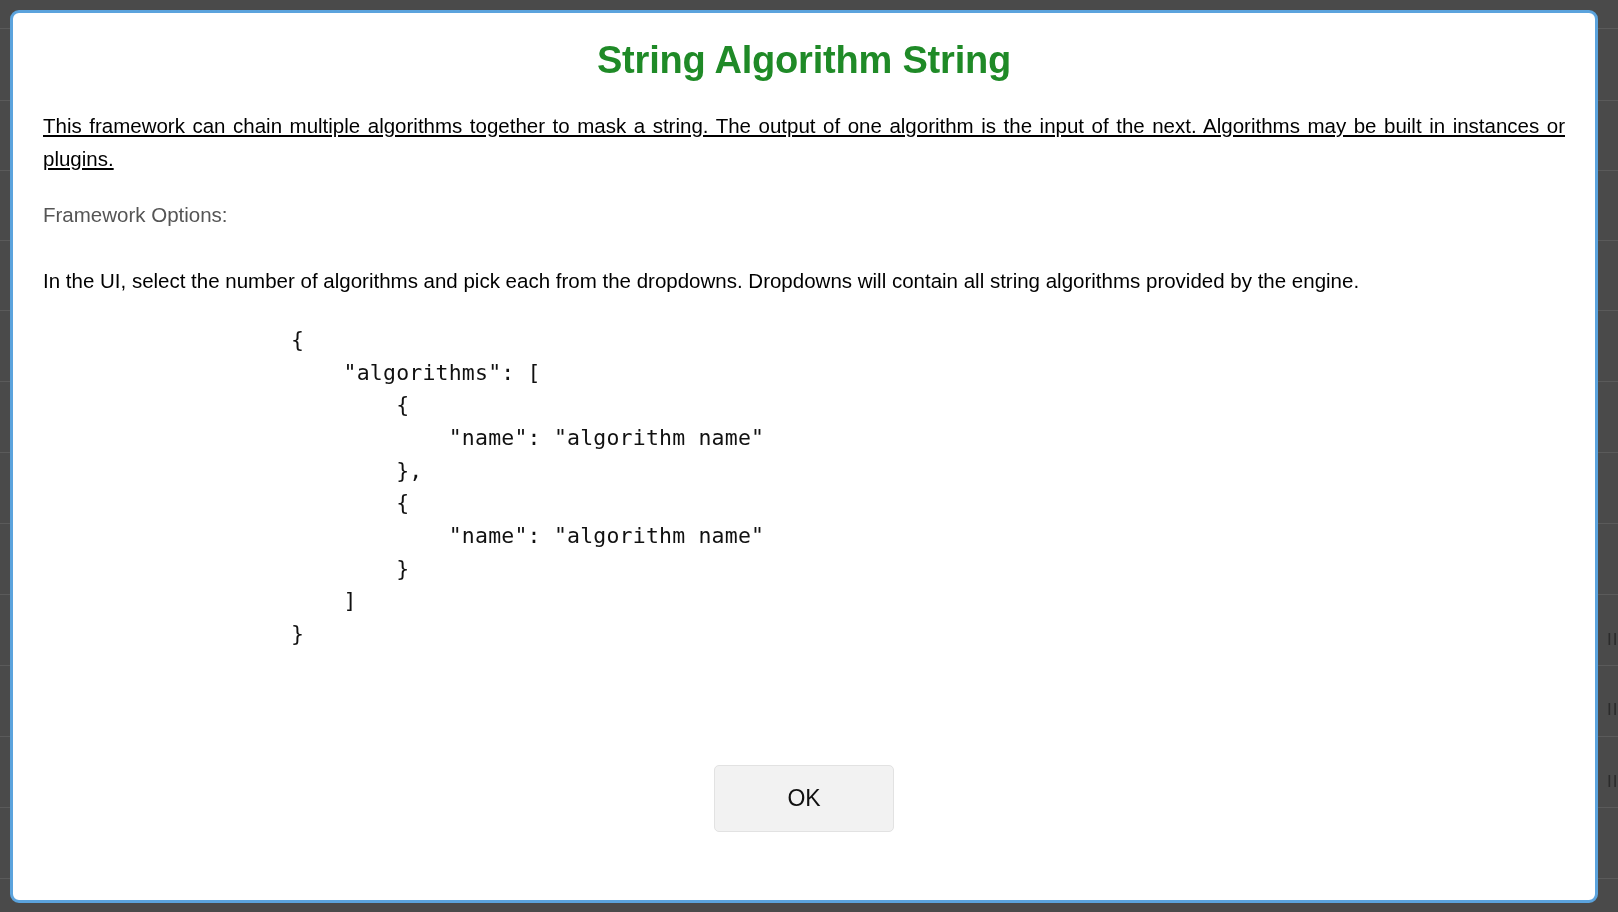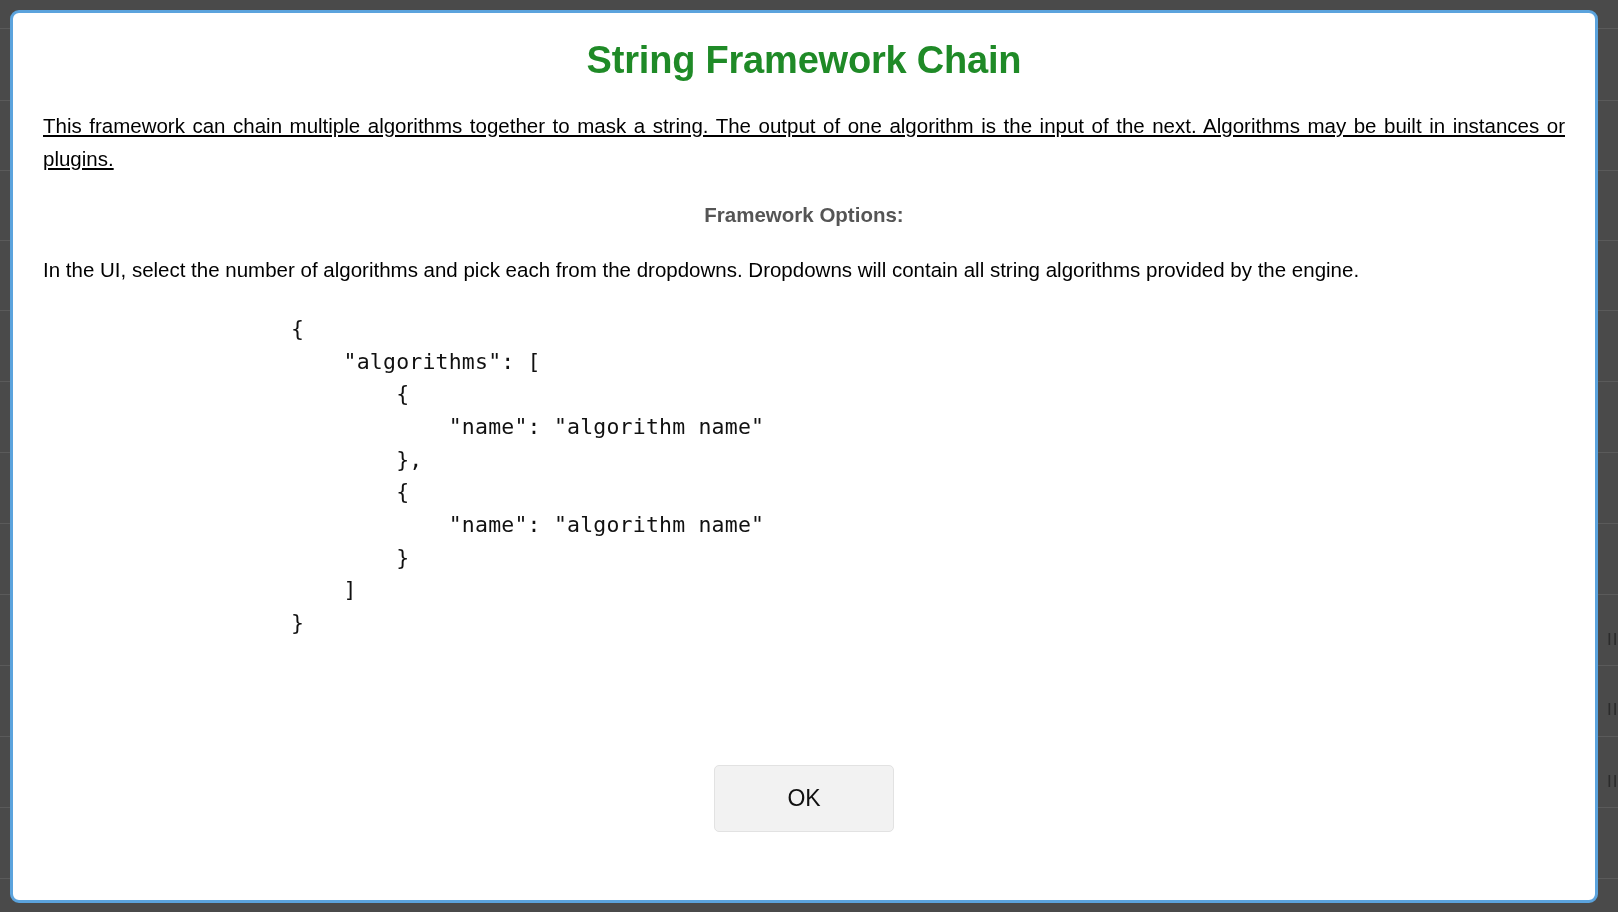--- a/index.html
+++ b/index.html
@@ -70,26 +70,25 @@
 
   .para {
     margin: 0 0 27px 0;
     font-size: 20.5px;
     line-height: 1.62;
     color: #000000;
   }
   .para.justify { text-align: justify; text-decoration: underline; }
 
   .subhead {
-    margin: 0 0 24px 0;
+    margin: 0 0 35px 0;
     font-size: 20.5px;
     line-height: 1.3;
-    font-weight: bold;
+    font-weight: normal;
     color: #555555;
-    text-align: center;
   }
 
   #code-block {
     margin: 18px 0 0 248px;
     font-family: "DejaVu Sans Mono", monospace;
     font-size: 21.5px;
     line-height: 1.52;
     color: #111111;
     white-space: pre;
     letter-spacing: 0.2px;
@@ -138,21 +137,21 @@
   <div id="backdrop-frags">
       <div class="backdrop-frag" style="left: 1607px; top: 630px;">II</div>
       <div class="backdrop-frag" style="left: 1607px; top: 700px;">II</div>
       <div class="backdrop-frag" style="left: 1607px; top: 772px;">II</div>
     </div>
 </div>
 
 <div id="dialog">
   <div class="dialog-inner">
 
-    <h1 id="dialog-title">String Framework Chain</h1>
+    <h1 id="dialog-title">String Algorithm String</h1>
 
     <p class="para justify">This framework can chain multiple algorithms together to mask a string. The output of one algorithm is the input of the next. Algorithms may be built in instances or plugins.</p>
 
     <p class="subhead">Framework Options:</p>
 
     <p class="para">In the UI, select the number of algorithms and pick each from the dropdowns. Dropdowns will contain all string algorithms provided by the engine.</p>
 
 
     <pre id="code-block">{
     "algorithms": [

